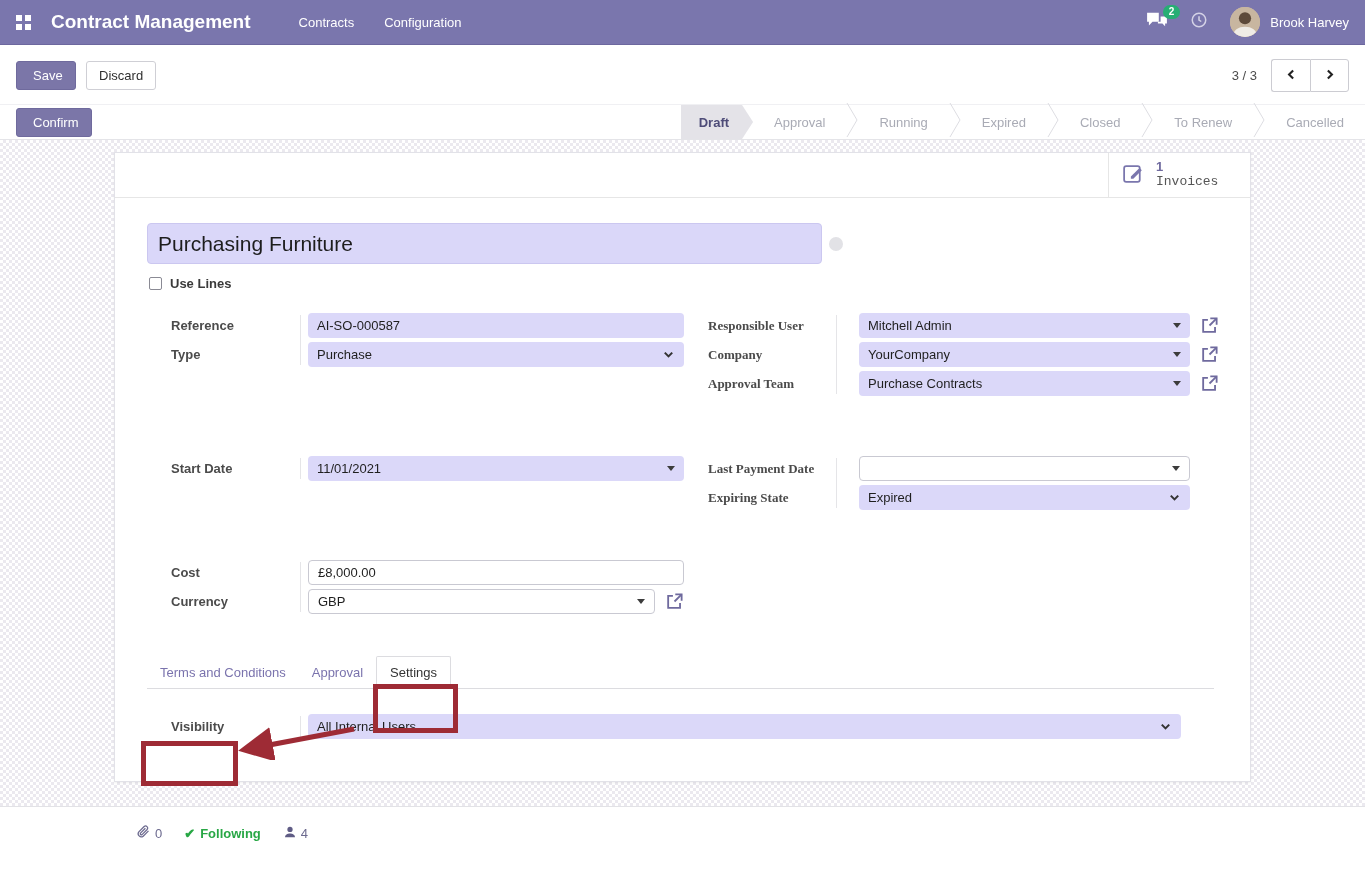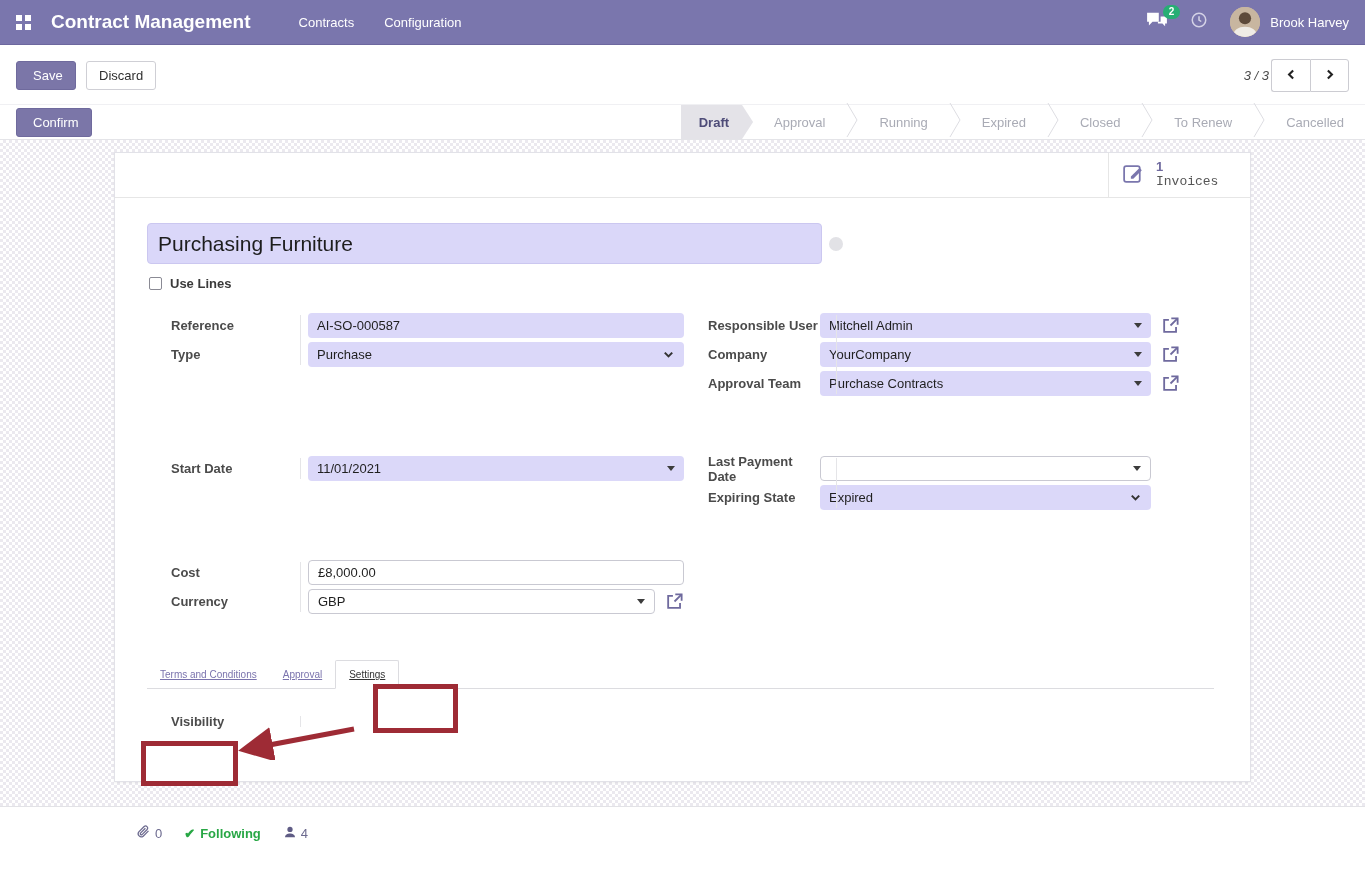--- a/index.html
+++ b/index.html
@@ -25,21 +25,21 @@
   
   .control-panel { background:#fff; padding:14px 16px 12px 16px; }
   .breadcrumb { font-size:18px; margin-bottom:14px; }
   .breadcrumb a { color:#7974b3; text-decoration:none; cursor:pointer; }
   .breadcrumb .sep, .breadcrumb .current { color:#595959; }
   .cp-row { display:flex; justify-content:space-between; align-items:center; }
   .btn { font-size:13px; padding:6px 12px; border-radius:3px; cursor:pointer;
          border:1px solid #cfcfd5; background:#fff; color:#2f2f2f; font-family:inherit; }
   .btn.primary { background:#7b76a8; border-color:#6f6a9d; color:#fff;padding-left:16px; }
   .cp-left .btn { margin-right:6px; }
-  .cp-right { display:flex; align-items:center; gap:2px;font-style:italic; }
+  .cp-right { display:flex; align-items:center; gap:14px; }
   .pager-text { font-size:13px; color:#4b4b4b; }
   .pager-btns { display:flex; }
   .pager-btns button { width:39px; height:33px; background:#fff; border:1px solid #ccccd2;
                        display:flex; align-items:center; justify-content:center; cursor:pointer; }
   .pager-btns button:first-child { border-radius:3px 0 0 3px; border-right:none; }
   .pager-btns button:last-child { border-radius:0 3px 3px 0; }
 
   
   .statusbar { background:#fff; border-top:1px solid #f0f0f3; border-bottom:1px solid #e4e4e8;
                height:36px; display:flex; align-items:center; justify-content:space-between;
@@ -81,38 +81,38 @@
   .col-left { width:537px; flex:none; }
   .col-right { flex:1; }
   .fgroup { position:relative; }
   .col-left .fgroup::before { content:''; position:absolute; left:153px; top:2px; bottom:2px;
                               width:1px; background:#e5e5e8; }
   .col-right .fgroup::before { content:''; position:absolute; left:152px; top:2px; bottom:2px;
                                width:1px; background:#e5e5e8; }
   .frow { display:flex; align-items:center; margin-bottom:4px; height:25px; }
   .flabel { font-size:13px; font-weight:bold; color:#4b4b4b; flex:none;padding-left:24px; }
   .col-left .flabel { width:161px; }
-  .col-right .flabel { width:136px; }
+  .col-right .flabel { width:175px;font-family:Liberation Serif, serif; }
   .field { height:25px; border-radius:4px; font-size:13px; color:#1f1f1f; padding:0 9px;
            display:flex; align-items:center; cursor:pointer; }
   .w341 { width:412px; } .w339 { width:331px; }
   .f-purple { background:#dbd8f9; }
   .f-white { background:#fff; border:1px solid #c9c9d2; }
   .field input { border:none; background:transparent; font-size:13px; color:#1f1f1f;
                  width:100%; font-family:inherit; outline:none; }
   .caret { width:0; height:0; border-left:4px solid transparent; border-right:4px solid transparent;
            border-top:5px solid #3c3c3c; margin-left:auto; flex:none; }
   .chev-dn { margin-left:auto; flex:none; display:inline-flex; }
   .ext-ic { margin-left:10px; flex:none; display:inline-flex; cursor:pointer; }
 
   .gap1 { height:56px; } .gap2 { height:46px; } .gap3 { height:41px; }
 
   
   .tabs { display:flex; border-bottom:1px solid #dcdce0; height:30px; align-items:flex-end; }
-  .tab { font-size:10px; color:#7a73ad; padding:8px 13px; cursor:pointer;text-decoration:underline; }
+  .tab { font-size:13px; color:#7a73ad; padding:8px 13px; cursor:pointer; }
   .tab.active { color:#333; background:#fff; border:1px solid #dcdce0; border-bottom:1px solid #fff;
                 border-radius:2px 2px 0 0; margin-bottom:-1px; }
   .vis-row { display:flex; align-items:center; margin-top:25px; position:relative; }
   .vis-row::before { content:''; position:absolute; left:153px; top:2px; bottom:2px; width:1px;
                      background:#e5e5e8; }
   .vis-row .flabel { width:161px; }
   .vis-field { flex:1; margin-right:33px; }
 
   
   .annot { position:absolute; border:5px solid #9e2b35; pointer-events:none; z-index:5; }
@@ -413,20 +413,28 @@
       <div class="gap3"></div>
 
       <div class="tabs">
         <span class="tab">Terms and Conditions</span>
         <span class="tab">Approval</span>
         <span class="tab active">Settings</span>
       </div>
 
       <div class="vis-row">
         <span class="flabel">Visibility</span>
+        <div class="field f-purple vis-field">
+          <span>All Internal Users</span>
+          <span class="chev-dn">
+              <svg width="13" height="13" viewBox="0 0 14 14" fill="none" stroke="#333" stroke-width="2.2">
+                <path d="M3 5l4 4 4-4"></path>
+              </svg>
+            </span>
+        </div>
       </div>
 
     </div>
   </div>
 </main>
 
 <footer class="footer">
   <div class="f-right">
     <span class="f-stat">
       <span><svg width="15" height="15" viewBox="0 0 24 24" fill="none" stroke="#6c6a8f" stroke-width="2">

